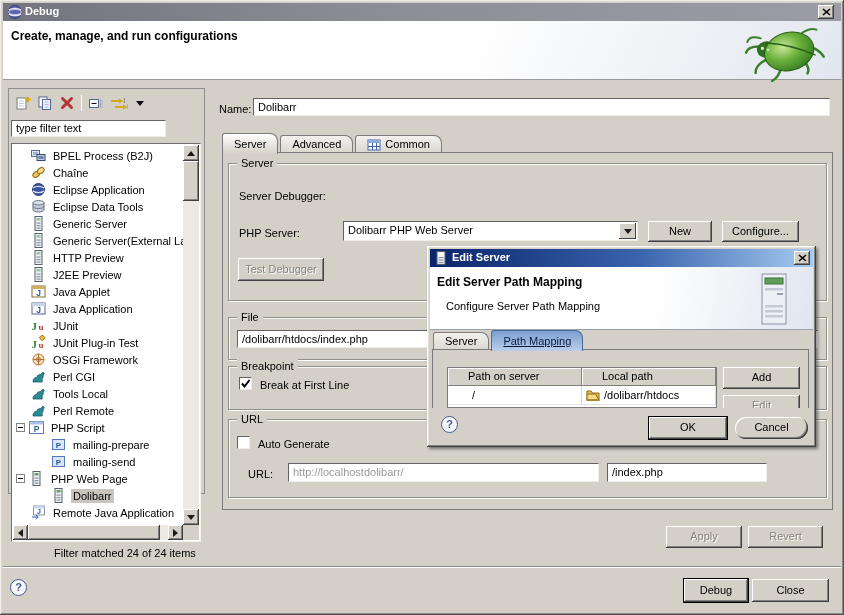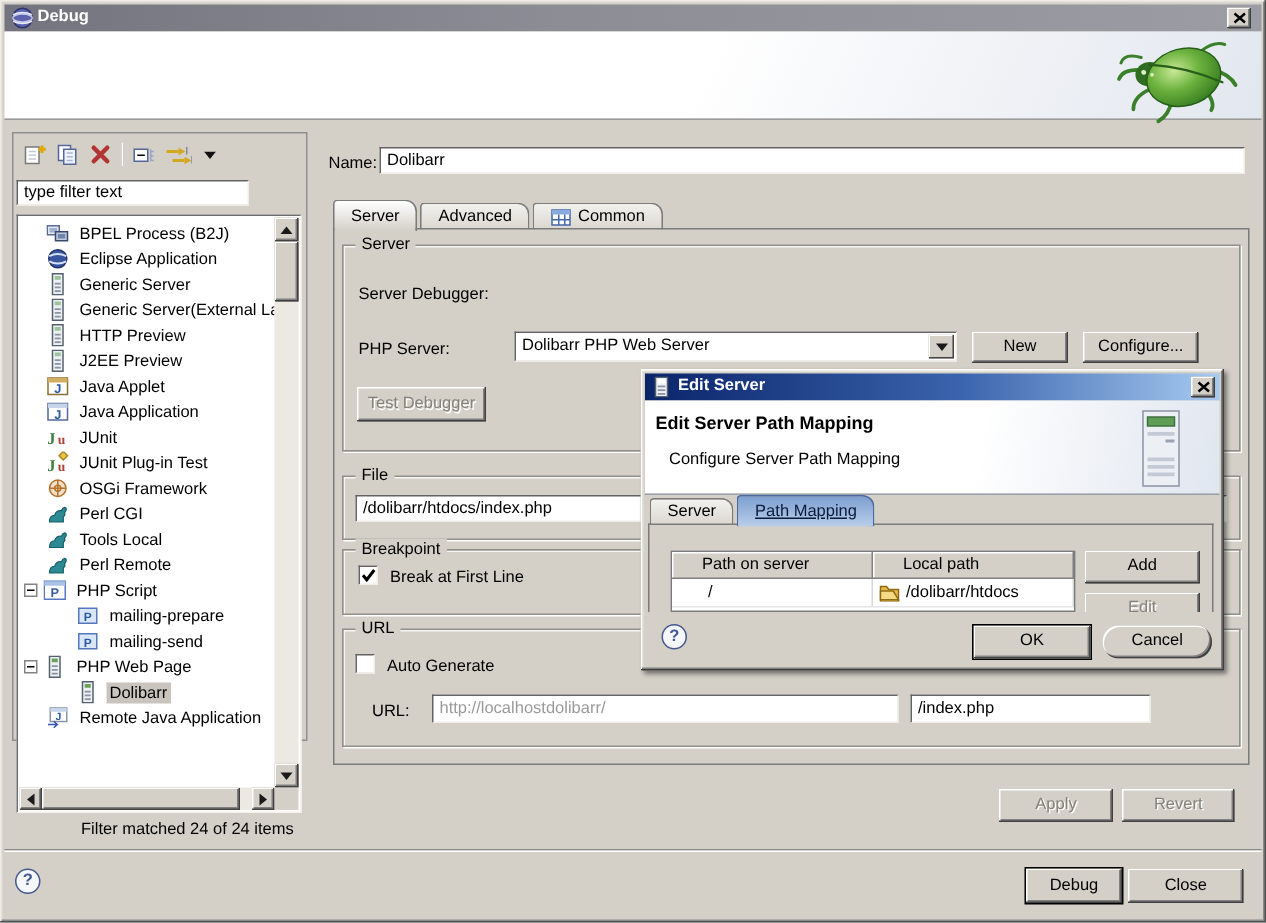--- a/index.html
+++ b/index.html
@@ -150,20 +150,21 @@
     <span class="xbtn" style="right:7px;top:2px;">
         <span class="icon">
           <svg width="9" height="8" viewBox="0 0 9 8">
             <path d="M1 1 L8 7 M8 1 L1 7" stroke="#000" stroke-width="1.6"></path>
           </svg>
         </span>
       </span>
   </div>
 
   <div class="abs" id="banner">
+    <div id="banner-title">Create, manage, and run configurations</div>
     <span id="bug-art" class="icon">
         <svg width="88" height="64" viewBox="0 0 88 64">
           <defs>
             <radialGradient id="bg1" cx="40%" cy="35%" r="75%">
               <stop offset="0%" stop-color="#c8e896"></stop>
               <stop offset="45%" stop-color="#6cb23e"></stop>
               <stop offset="100%" stop-color="#2e741c"></stop>
             </radialGradient>
           </defs>
           <g transform="rotate(-15 44 32)" stroke-linecap="round">
@@ -254,26 +255,49 @@
                 <rect x="6" y="6.5" width="8" height="6" fill="#c2cce0" stroke="#39496e"></rect>
                 <rect x="7.5" y="8" width="5" height="3" fill="#6e84ad"></rect>
               </svg>
             </span>
             <span class="tlabel">BPEL Process (B2J)</span>
           </div>
           <div class="tree-row">
             <span class="ind0"></span>
             <span class="icon">
               <svg width="15" height="15" viewBox="0 0 15 15">
+                <g stroke="#8a6a12">
+                  <ellipse cx="5.2" cy="9.4" rx="3.6" ry="2.6" transform="rotate(-35 5.2 9.4)" fill="#e7c65c"></ellipse>
+                  <ellipse cx="9.8" cy="5.6" rx="3.6" ry="2.6" transform="rotate(-35 9.8 5.6)" fill="#f2da8a"></ellipse>
+                </g>
+              </svg>
+            </span>
+            <span class="tlabel">Chaîne</span>
+          </div>
+          <div class="tree-row">
+            <span class="ind0"></span>
+            <span class="icon">
+              <svg width="15" height="15" viewBox="0 0 15 15">
                 <circle cx="7.5" cy="7.5" r="6" fill="#3a55a0" stroke="#22346b"></circle>
                 <path d="M1.8 5.8 Q7.5 2.8 13.2 5.8" stroke="#d6e0f5" fill="none" stroke-width="1.3"></path>
                 <path d="M1.8 9.2 Q7.5 12.2 13.2 9.2" stroke="#d6e0f5" fill="none" stroke-width="1.3"></path>
               </svg>
             </span>
             <span class="tlabel">Eclipse Application</span>
+          </div>
+          <div class="tree-row">
+            <span class="ind0"></span>
+            <span class="icon">
+              <svg width="15" height="15" viewBox="0 0 15 15">
+                <path d="M2 3.8 V10.8 a5.5 2.2 0 0 0 11 0 V3.8" fill="#c7ccd8" stroke="#6a7385"></path>
+                <path d="M2 7.3 a5.5 2.2 0 0 0 11 0" stroke="#6a7385" fill="none"></path>
+                <ellipse cx="7.5" cy="3.8" rx="5.5" ry="2.2" fill="#dfe3ea" stroke="#6a7385"></ellipse>
+              </svg>
+            </span>
+            <span class="tlabel">Eclipse Data Tools</span>
           </div>
           <div class="tree-row">
             <span class="ind0"></span>
             <span class="icon">
               <svg width="15" height="15" viewBox="0 0 15 15">
                 <rect x="4" y="0.5" width="7" height="14" fill="#eef0f2" stroke="#55606e"></rect>
                 <rect x="5.5" y="2" width="4" height="2.5" fill="#9cc49c"></rect>
                 <rect x="5.5" y="6.5" width="4" height="1.2" fill="#8a94a4"></rect>
                 <rect x="5.5" y="9" width="4" height="1.2" fill="#8a94a4"></rect>
                 <rect x="5.5" y="11.5" width="4" height="1.2" fill="#8a94a4"></rect>

